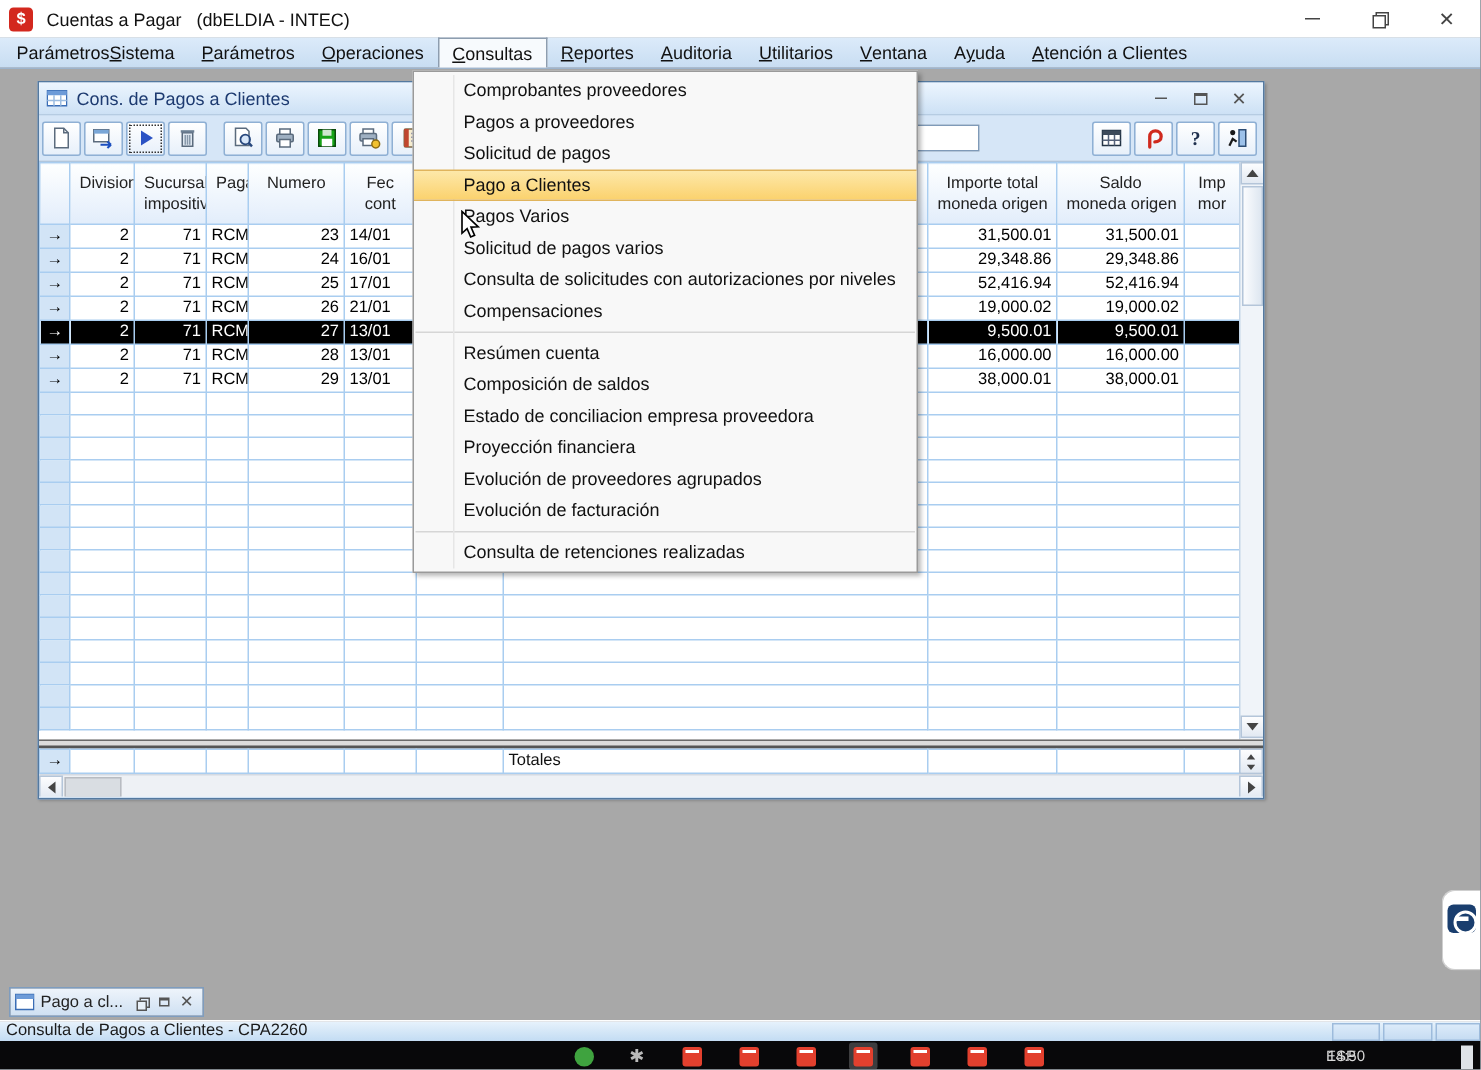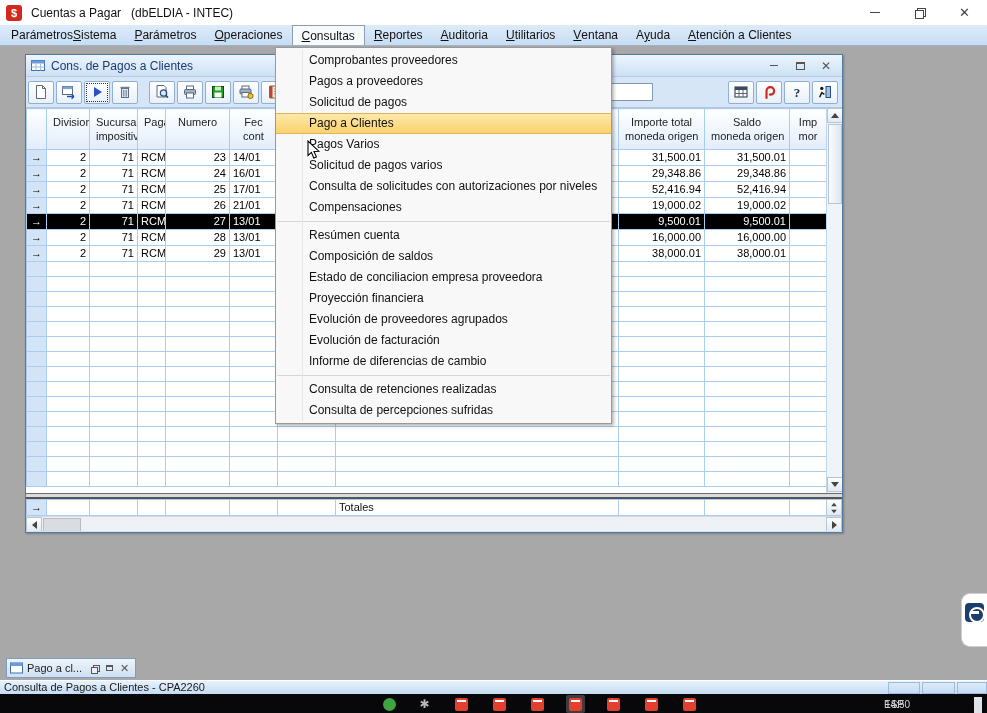--- a/index.html
+++ b/index.html
@@ -735,24 +735,22 @@
       <div class="dd-item">Solicitud de pagos varios</div>
       <div class="dd-item">Consulta de solicitudes con autorizaciones por niveles</div>
       <div class="dd-item">Compensaciones</div>
       <div class="dd-sep"></div>
       <div class="dd-item">Resúmen cuenta</div>
       <div class="dd-item">Composición de saldos</div>
       <div class="dd-item">Estado de conciliacion empresa proveedora</div>
       <div class="dd-item">Proyección financiera</div>
       <div class="dd-item">Evolución de proveedores agrupados</div>
       <div class="dd-item">Evolución de facturación</div>
-      <div class="dd-item">Informe de diferencias de cambio</div>
       <div class="dd-sep"></div>
       <div class="dd-item">Consulta de retenciones realizadas</div>
-      <div class="dd-item">Consulta de percepciones sufridas</div>
     </div>
 
   <svg class="cursor" width="14" height="20">
     <path d="M1 1 L1 15.5 L4.4 12.4 L6.8 18 L9.4 16.9 L7 11.4 L11.8 11.2 Z" fill="#fff" stroke="#000" stroke-width="1.1"></path>
   </svg>
 
   <div class="tv-tab">
     <div class="tv-logo"></div>
   </div>
 

